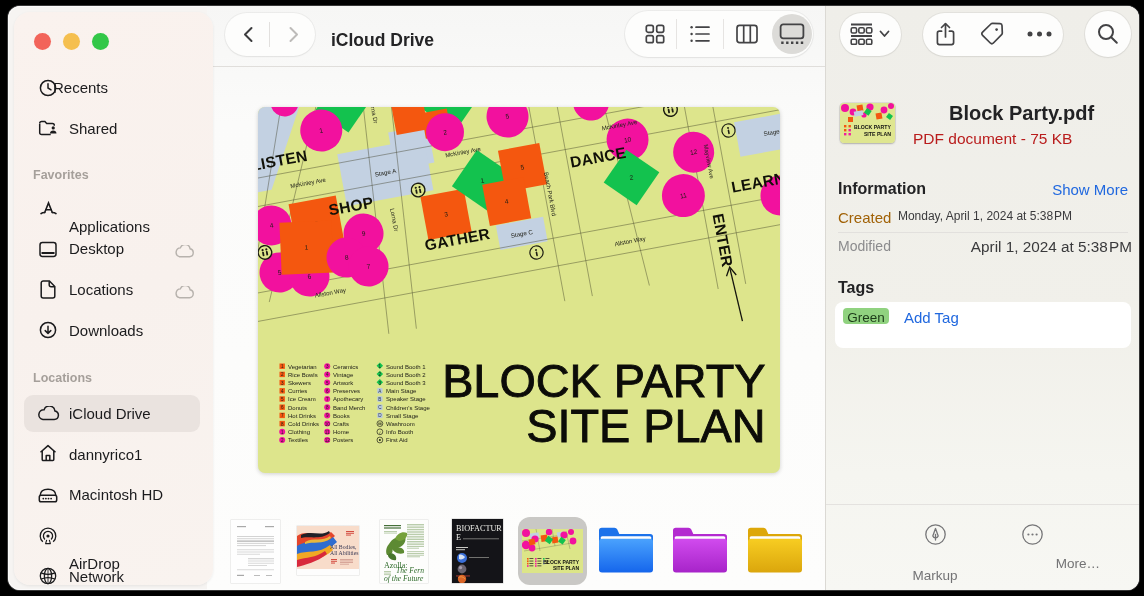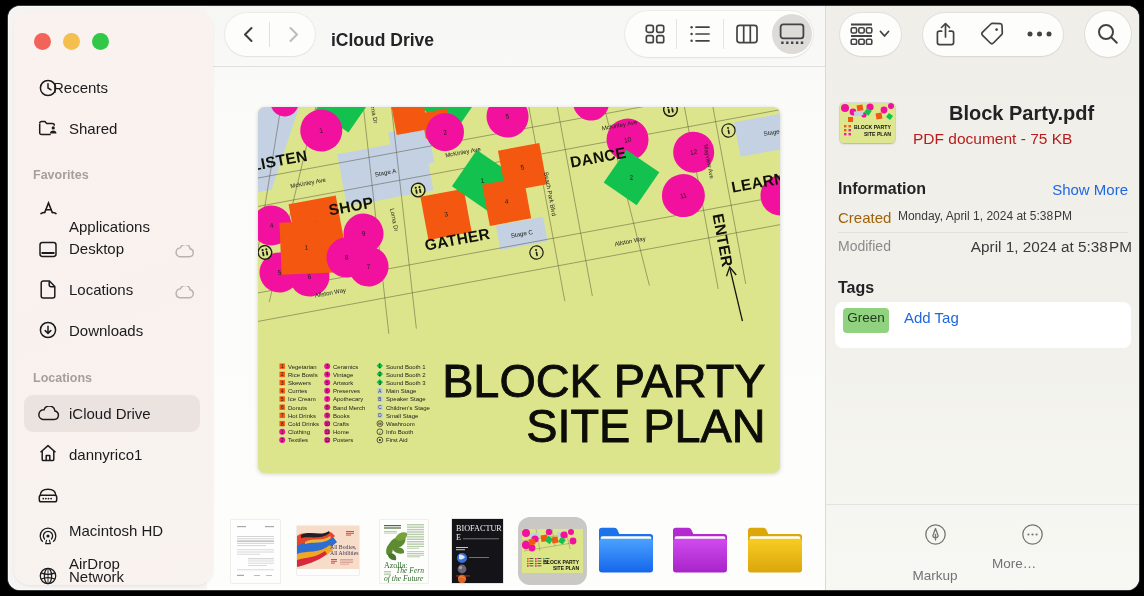--- a/index.html
+++ b/index.html
@@ -92,21 +92,21 @@
         <path d="M3.2 7v8.6a1 1 0 0 0 1 1h9.6a1 1 0 0 0 1-1V7"></path>
         <path d="M7.2 16.4v-5h3.6v5"></path>
       </svg>
     <div class="abs" style="left:61px;top:440px;">dannyrico1</div>
 
     <svg class="abs" style="left:30px;top:481px;" width="20" height="16" viewBox="0 0 20 16" fill="none" stroke="#1b1b1d" stroke-width="1.5">
         <path d="M2.2 8.3 C2.4 4.6 5.4 2.2 10 2.2 C14.6 2.2 17.6 4.6 17.8 8.3"></path>
         <rect x="1.3" y="8.3" width="17.4" height="6.5" rx="1.8"></rect>
         <path d="M5.3 11.6h.01M7.9 11.6h.01M10.5 11.6h.01M13.1 11.6h.01" stroke-linecap="round" stroke-width="1.8"></path>
       </svg>
-    <div class="abs" style="left:61px;top:480px;margin-top:36px;">Macintosh HD</div>
+    <div class="abs" style="left:61px;top:480px;">Macintosh HD</div>
 
     <svg class="abs" style="left:31px;top:521px;" width="18" height="18" viewBox="0 0 18 18" fill="none" stroke="#1b1b1d" stroke-width="1.3">
         <circle cx="9" cy="9" r="1.6" fill="#1b1b1d" stroke="none"></circle>
         <path d="M5.9 12.4a4.6 4.6 0 1 1 6.2 0"></path>
         <path d="M3.8 14.8a7.8 7.8 0 1 1 10.4 0"></path>
         <path d="M7.7 12.9 6.6 16.6h4.8l-1.1-3.7" stroke-linejoin="round" stroke-width="1.1"></path>
       </svg>
     <div class="abs" style="left:61px;top:549px;">AirDrop</div>
 
     <svg class="abs" style="left:31px;top:561px;" width="18" height="18" viewBox="0 0 18 18" fill="none" stroke="#1b1b1d" stroke-width="1.3">
@@ -723,36 +723,36 @@
 
     <div class="abs" style="left:830px;top:226px;width:290px;height:1px;background:#e2e0dd;"></div>
 
     <div class="abs" style="left:830px;top:232px;font-size:14px;color:#8b8b8d;">Modified</div>
     <div class="abs" style="left:830px;top:232px;width:294px;text-align:right;font-size:15.3px;color:#3a3a3c;">April 1, 2024 at 5:38 PM</div>
 
     <div class="abs" style="left:830px;top:273px;font-size:16px;font-weight:bold;color:#222224;">Tags</div>
 
     <div class="abs" style="left:827px;top:296px;width:296px;height:46px;border-radius:8px;background:#fff;"></div>
 
-    <div class="abs" style="left:835px;top:302px;width:46px;height:25px;border-radius:4px;background:#90d27f;color:#1c3a18;font-size:13.5px;text-align:center;line-height:19px;">Green</div>
+    <div class="abs" style="left:835px;top:302px;width:46px;height:16px;border-radius:4px;background:#90d27f;color:#1c3a18;font-size:13.5px;text-align:center;line-height:19px;">Green</div>
 
     <div class="abs" style="left:896px;top:303px;font-size:15px;color:#2068df;">Add Tag</div>
 
     <div class="abs" style="left:818px;top:498px;width:313px;height:1px;background:#e4e2df;"></div>
 
     <svg class="abs" style="left:917px;top:518px;" width="21" height="21" viewBox="0 0 21 21" fill="none" stroke="#757577" stroke-width="1.3">
         <circle cx="10.5" cy="10.5" r="9.7"></circle>
         <path d="M10.5 4.5 7.8 12a2.9 2.9 0 0 0 5.4 0z" stroke-linejoin="round"></path>
         <path d="M10.5 10.5v5.5" stroke-linecap="round"></path>
       </svg>
 
     <div class="abs" style="left:887px;top:550px;width:80px;text-align:center;font-size:13.5px;color:#737375;margin-top:12px;">Markup</div>
 
     <svg class="abs" style="left:1014px;top:518px;" width="21" height="21" viewBox="0 0 21 21" fill="none" stroke="#757577" stroke-width="1.3">
         <circle cx="10.5" cy="10.5" r="9.7"></circle>
         <circle cx="6.4" cy="10.5" r="1.1" fill="#757577" stroke="none"></circle>
         <circle cx="10.5" cy="10.5" r="1.1" fill="#757577" stroke="none"></circle>
         <circle cx="14.6" cy="10.5" r="1.1" fill="#757577" stroke="none"></circle>
       </svg>
 
-    <div class="abs" style="left:984px;top:550px;width:80px;text-align:left;font-size:13.5px;color:#737375;">More…</div>
+    <div class="abs" style="left:1012px;top:550px;width:80px;text-align:right;font-size:13.5px;color:#737375;">More…</div>
   </div>
 </div>
 
 </body></html>

